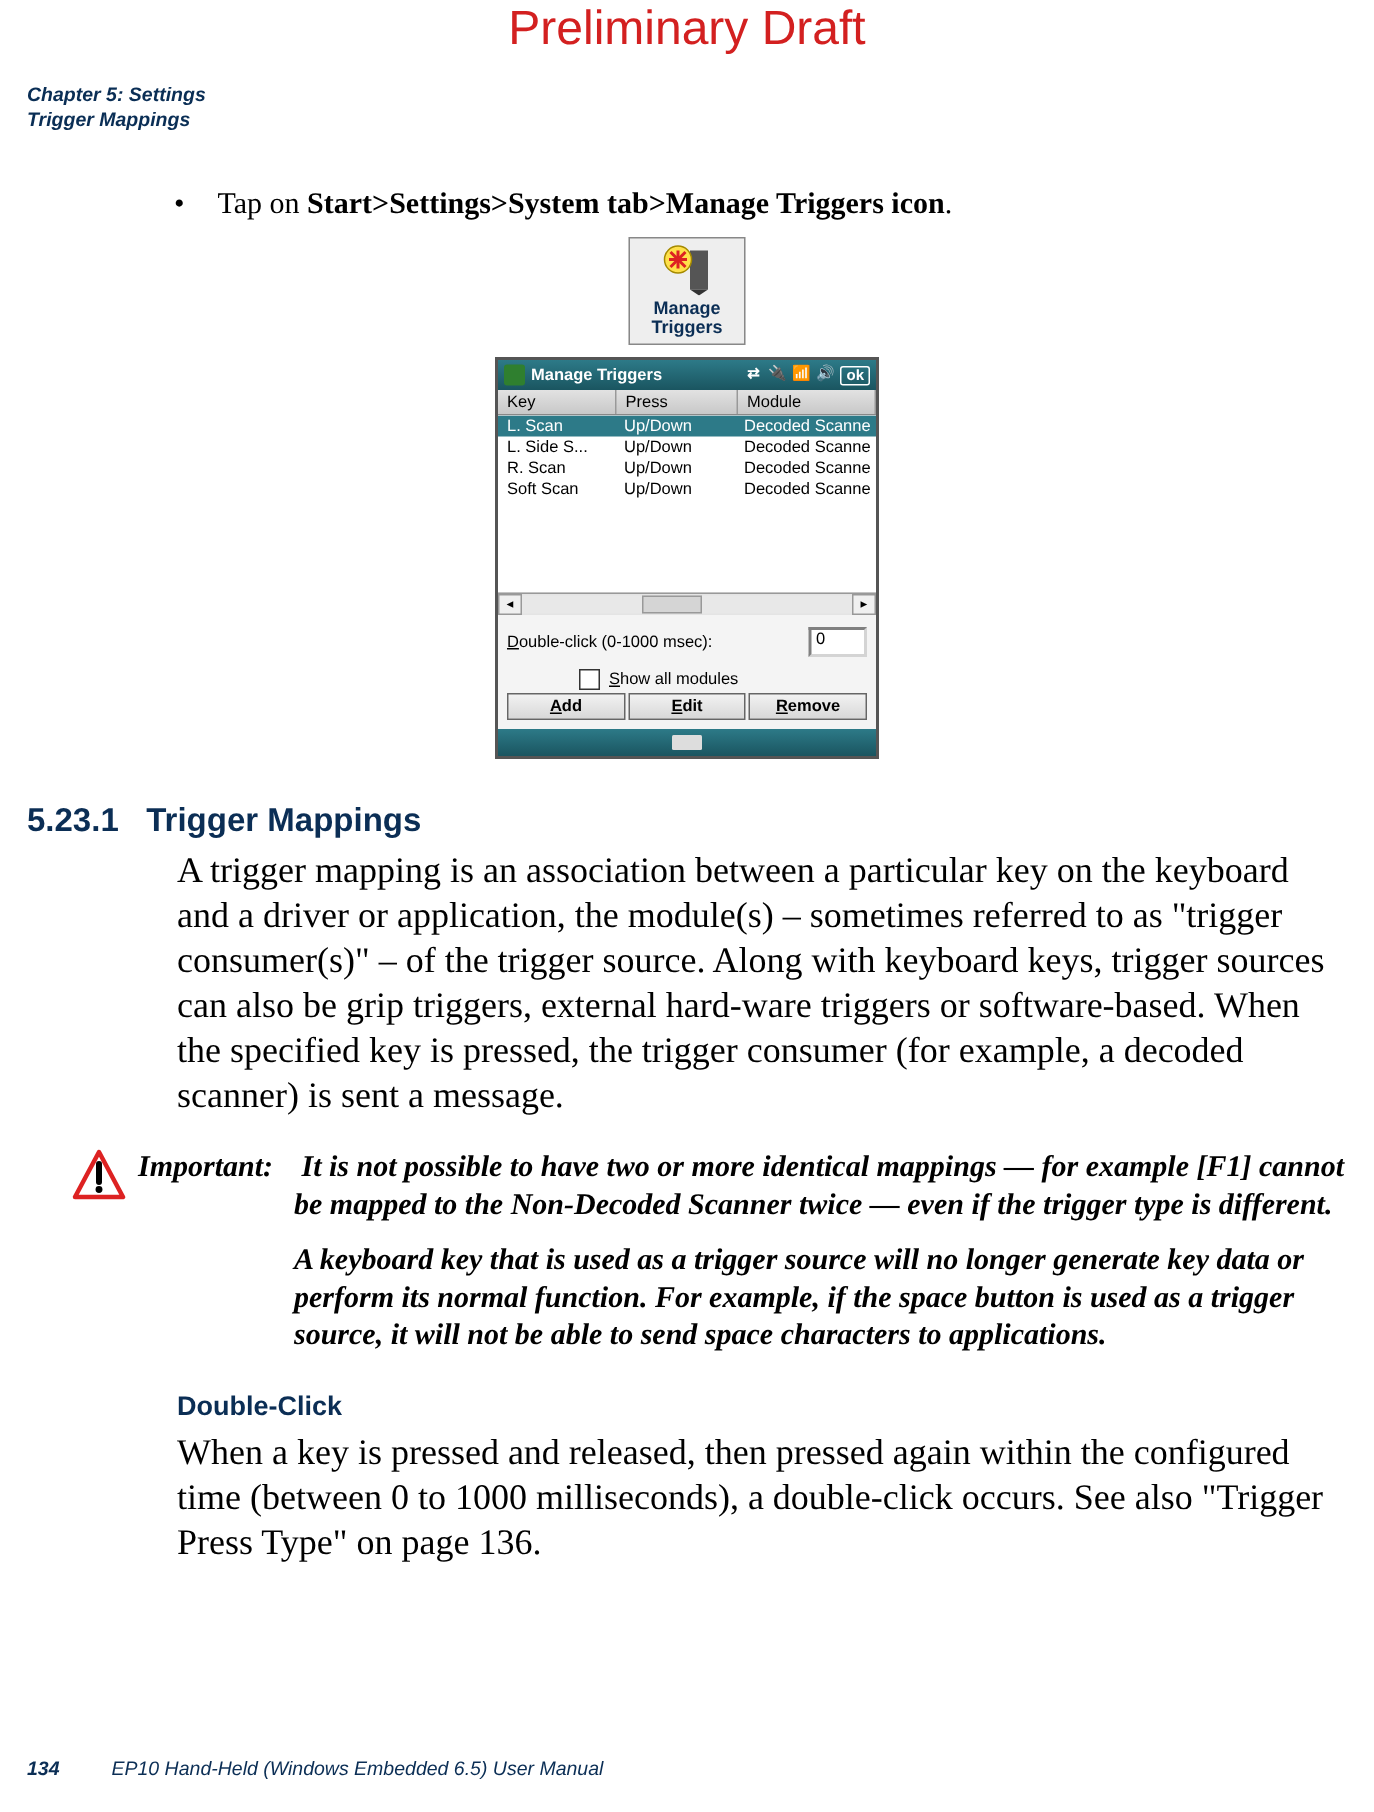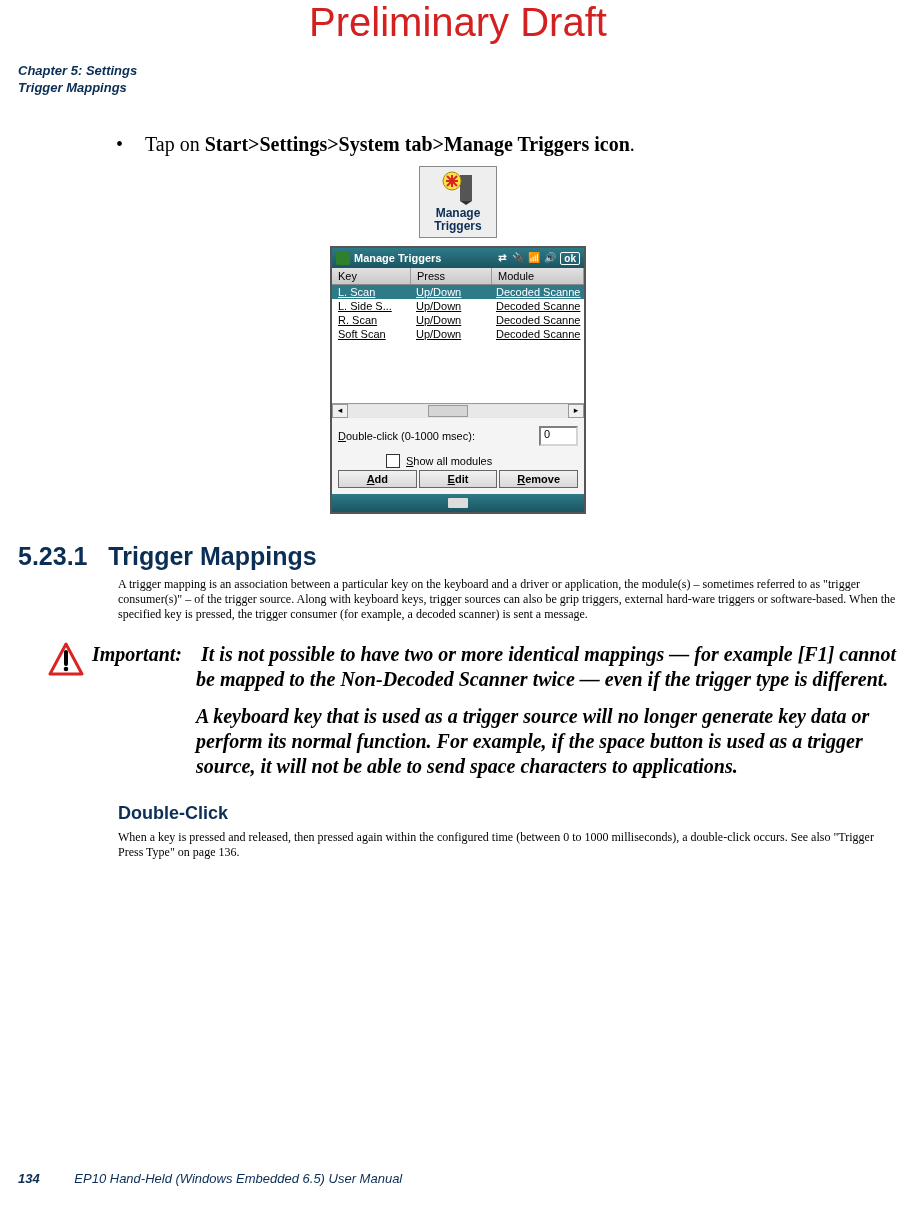--- a/index.html
+++ b/index.html
@@ -14,21 +14,21 @@
     width: 916px;
     height: 1208px;
     position: relative;
     box-sizing: border-box;
     padding: 0 18px 0 18px;
   }
   .prelim {
     text-align: center;
     color: #d32020;
     font-family: Arial, Helvetica, sans-serif;
-    font-size: 40px;
+    font-size: 32px;
     margin-top: 0;
     padding-top: 0;
   }
   .chapter-line {
     font-family: Verdana, Arial, sans-serif;
     font-style: italic;
     font-weight: bold;
     font-size: 13px;
     color: #0a2e55;
     margin-top: 18px;
@@ -129,21 +129,20 @@
   .col-mod { flex: 1; }
   .grid-body {
     background: #fff;
     height: 118px;
     overflow: hidden;
   }
   .grid-row {
     display: flex;
     padding: 0;
     font-size: 11px;
-    text-decoration: underline;
   }
   .grid-row div {
     padding: 1px 6px;
     white-space: nowrap;
     overflow: hidden;
   }
   .row-sel {
     background: #2d7a88;
     color: #fff;
   }
@@ -228,26 +227,26 @@
   .sip-icon {
     width: 20px;
     height: 10px;
     background: #ddd;
     border-radius: 1px;
   }
   
   .h-sec {
     font-family: Verdana, Arial, sans-serif;
     font-weight: bold;
-    font-size: 25px;
+    font-size: 22px;
     color: #0b2e55;
     margin-top: 28px;
   }
   .para {
-    font-size: 12px;
+    font-size: 24px;
     margin: 6px 0 0 100px;
     line-height: 1.25;
   }
   .important-box {
     margin-top: 20px;
     margin-left: 30px;
     display: flex;
     gap: 8px;
   }
   .imp-icon {

